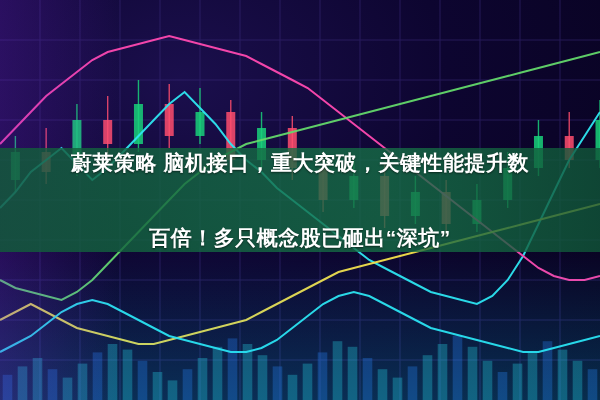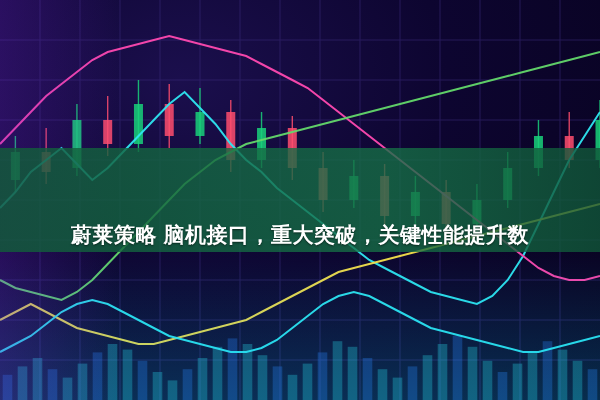--- a/index.html
+++ b/index.html
@@ -45,21 +45,21 @@
     width: 600px;
     height: 104px;
     background: linear-gradient(to right,
         rgba(18,92,58,0.82) 0%,
         rgba(20,104,66,0.80) 35%,
         rgba(22,112,70,0.78) 65%,
         rgba(16,86,56,0.80) 100%);
     display: flex;
     flex-direction: column;
     align-items: center;
-    justify-content: flex-end;
+    justify-content: center;
     box-sizing: border-box;
     padding: 0 14px;
     gap: 41px;
   }
   .headline-line {
     color: #ffffff;
     font-size: 21px;
     line-height: 34px;
     font-weight: 700;
     letter-spacing: 0.5px;
@@ -190,15 +190,16 @@
       <path d="M0.0 280.0 L15.4 288.0 L30.8 292.0 L46.2 296.0 L61.5 300.0 L76.9 292.0 L92.3 280.0 L107.7 264.0 L123.1 248.0 L138.5 232.0 L153.8 216.0 L169.2 200.0 L184.6 184.0 L200.0 172.0 L215.4 160.0 L230.8 152.0 L246.2 144.0 L261.5 140.0 L276.9 136.0 L292.3 132.0 L307.7 128.0 L323.1 124.0 L338.5 120.0 L353.8 116.0 L369.2 112.0 L384.6 108.0 L400.0 104.0 L415.4 100.0 L430.8 96.0 L446.2 92.0 L461.5 88.0 L476.9 84.0 L492.3 80.0 L507.7 76.0 L523.1 72.0 L538.5 68.0 L553.8 64.0 L569.2 60.0 L584.6 56.0 L600.0 52.0" fill="none" stroke="#63d86a" stroke-width="2" opacity="0.95"></path>
       <path d="M0.0 320.0 L15.4 312.0 L30.8 304.0 L46.2 312.0 L61.5 320.0 L76.9 328.0 L92.3 332.0 L107.7 336.0 L123.1 340.0 L138.5 344.0 L153.8 344.0 L169.2 340.0 L184.6 336.0 L200.0 332.0 L215.4 328.0 L230.8 324.0 L246.2 320.0 L261.5 312.0 L276.9 304.0 L292.3 296.0 L307.7 288.0 L323.1 280.0 L338.5 272.0 L353.8 268.0 L369.2 264.0 L384.6 260.0 L400.0 256.0 L415.4 252.0 L430.8 248.0 L446.2 244.0 L461.5 240.0 L476.9 236.0 L492.3 232.0 L507.7 228.0 L523.1 224.0 L538.5 220.0 L553.8 216.0 L569.2 212.0 L584.6 208.0 L600.0 204.0" fill="none" stroke="#f7e04a" stroke-width="2" opacity="0.95"></path>
       <path d="M0.0 352.0 L15.4 344.0 L30.8 336.0 L46.2 324.0 L61.5 312.0 L76.9 304.0 L92.3 300.0 L107.7 304.0 L123.1 312.0 L138.5 320.0 L153.8 328.0 L169.2 336.0 L184.6 340.0 L200.0 344.0 L215.4 348.0 L230.8 352.0 L246.2 352.0 L261.5 348.0 L276.9 340.0 L292.3 328.0 L307.7 316.0 L323.1 304.0 L338.5 296.0 L353.8 292.0 L369.2 296.0 L384.6 304.0 L400.0 312.0 L415.4 320.0 L430.8 328.0 L446.2 332.0 L461.5 336.0 L476.9 340.0 L492.3 344.0 L507.7 348.0 L523.1 352.0 L538.5 352.0 L553.8 348.0 L569.2 344.0 L584.6 340.0 L600.0 336.0" fill="none" stroke="#2ee6f0" stroke-width="2" opacity="0.95"></path>
     </svg>
 
   <div id="glow-bottom"></div>
   <div id="glow-left"></div>
 
   <div id="headline-band">
     <div class="headline-line">蔚莱策略 脑机接口，重大突破，关键性能提升数</div>
+    <div class="headline-line">百倍！多只概念股已砸出“深坑”</div>
   </div>
 
 </div>
 
 </body></html>

